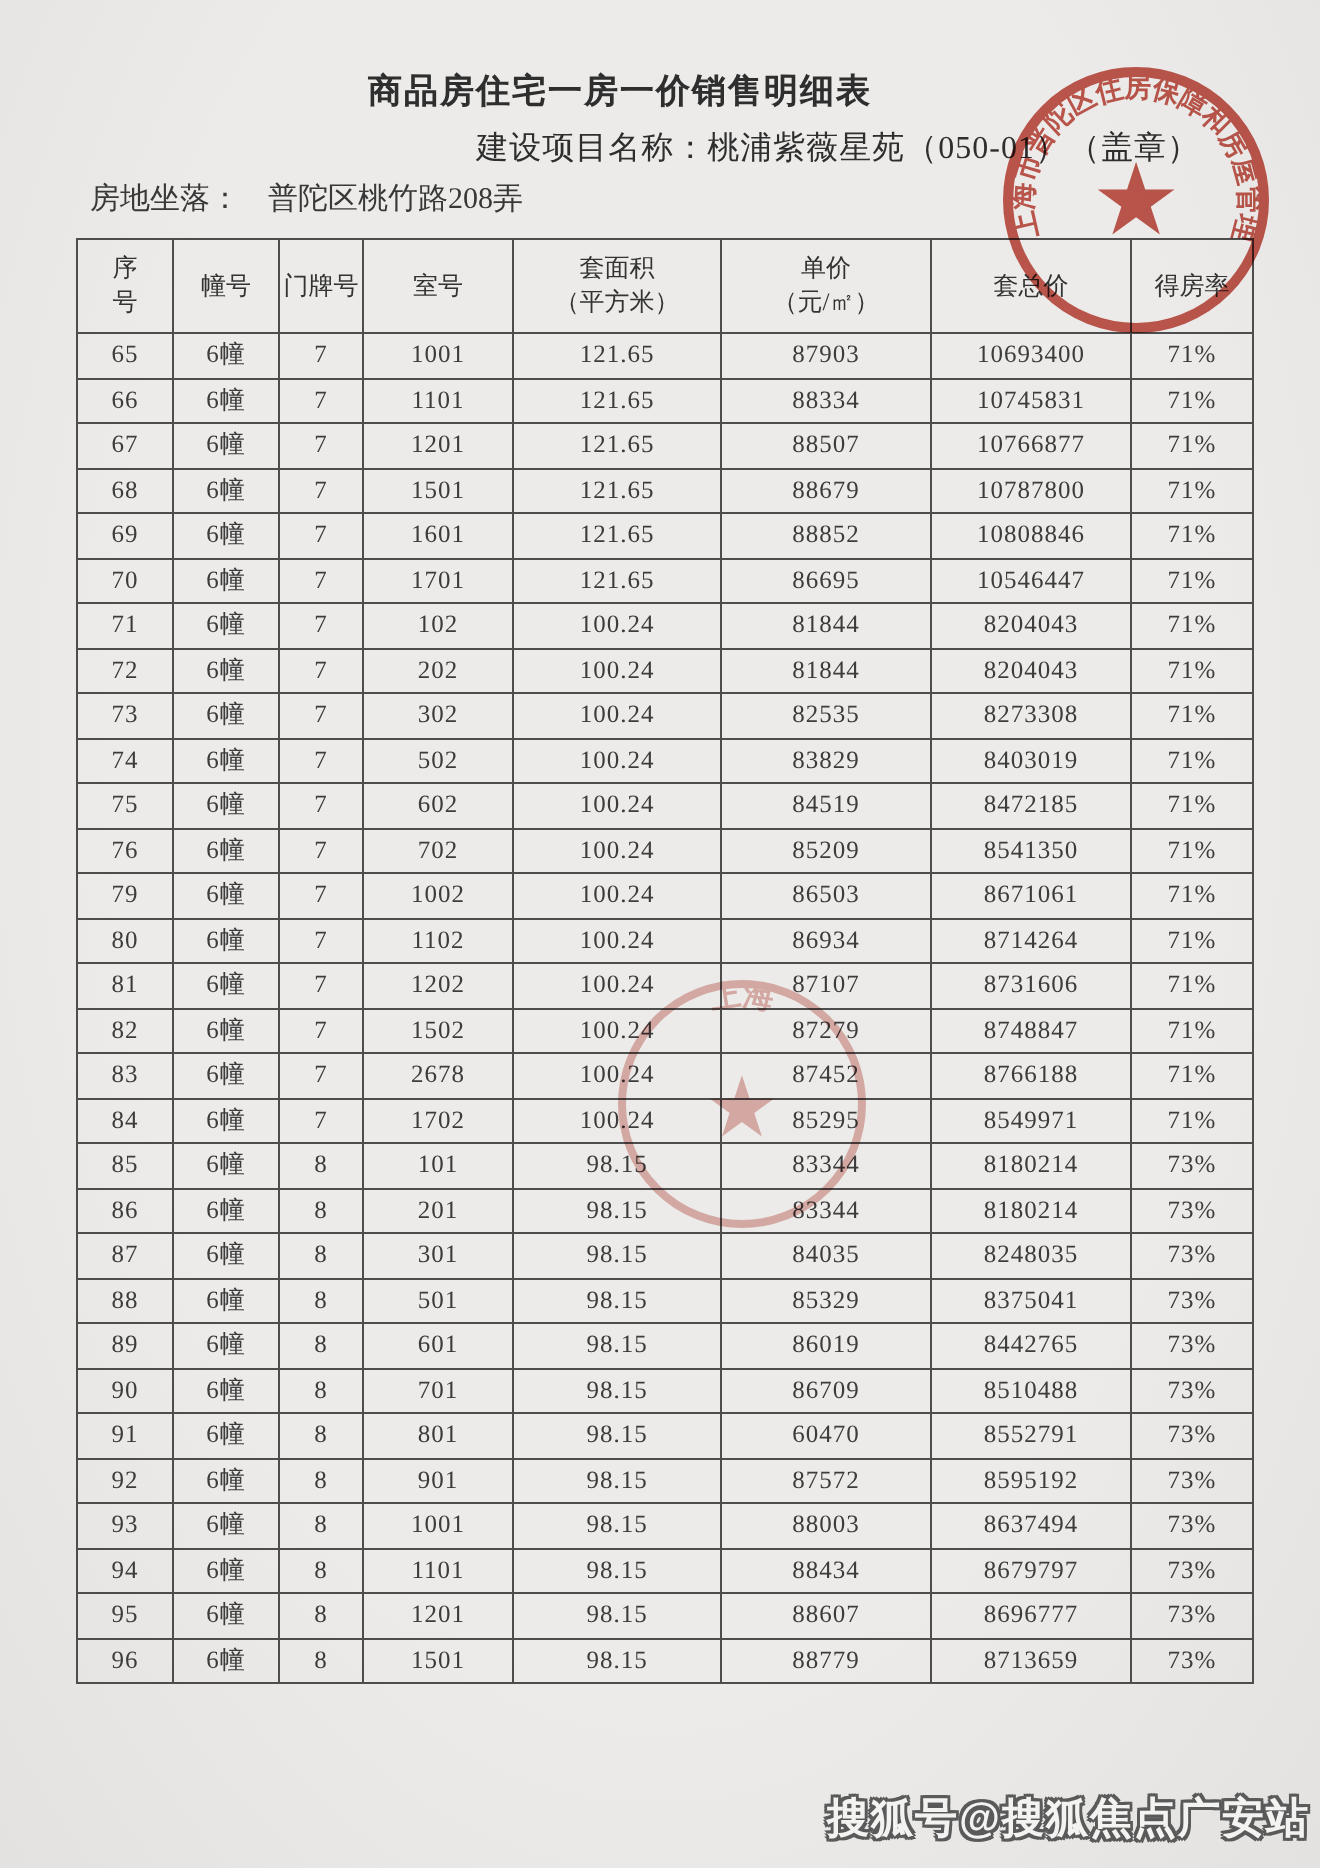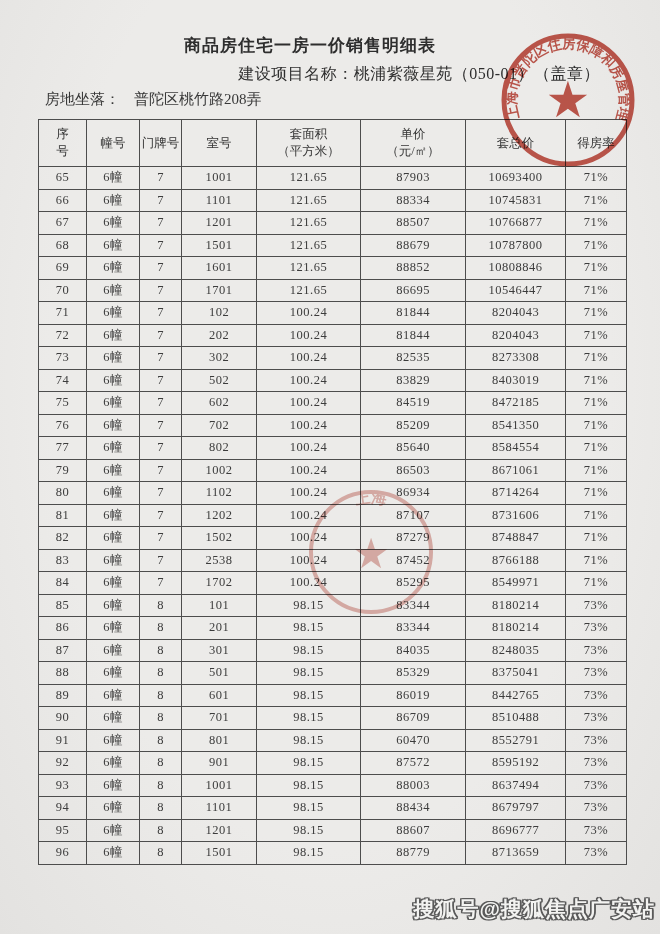--- a/index.html
+++ b/index.html
@@ -219,30 +219,20 @@
           <td>76</td>
           <td>6幢</td>
           <td>7</td>
           <td>702</td>
           <td>100.24</td>
           <td>85209</td>
           <td>8541350</td>
           <td>71%</td>
         </tr>
         <tr>
-          <td>77</td>
-          <td>6幢</td>
-          <td>7</td>
-          <td>802</td>
-          <td>100.24</td>
-          <td>85640</td>
-          <td>8584554</td>
-          <td>71%</td>
-        </tr>
-        <tr>
           <td>79</td>
           <td>6幢</td>
           <td>7</td>
           <td>1002</td>
           <td>100.24</td>
           <td>86503</td>
           <td>8671061</td>
           <td>71%</td>
         </tr>
         <tr>
@@ -272,21 +262,21 @@
           <td>1502</td>
           <td>100.24</td>
           <td>87279</td>
           <td>8748847</td>
           <td>71%</td>
         </tr>
         <tr>
           <td>83</td>
           <td>6幢</td>
           <td>7</td>
-          <td>2538</td>
+          <td>2678</td>
           <td>100.24</td>
           <td>87452</td>
           <td>8766188</td>
           <td>71%</td>
         </tr>
         <tr>
           <td>84</td>
           <td>6幢</td>
           <td>7</td>
           <td>1702</td>

